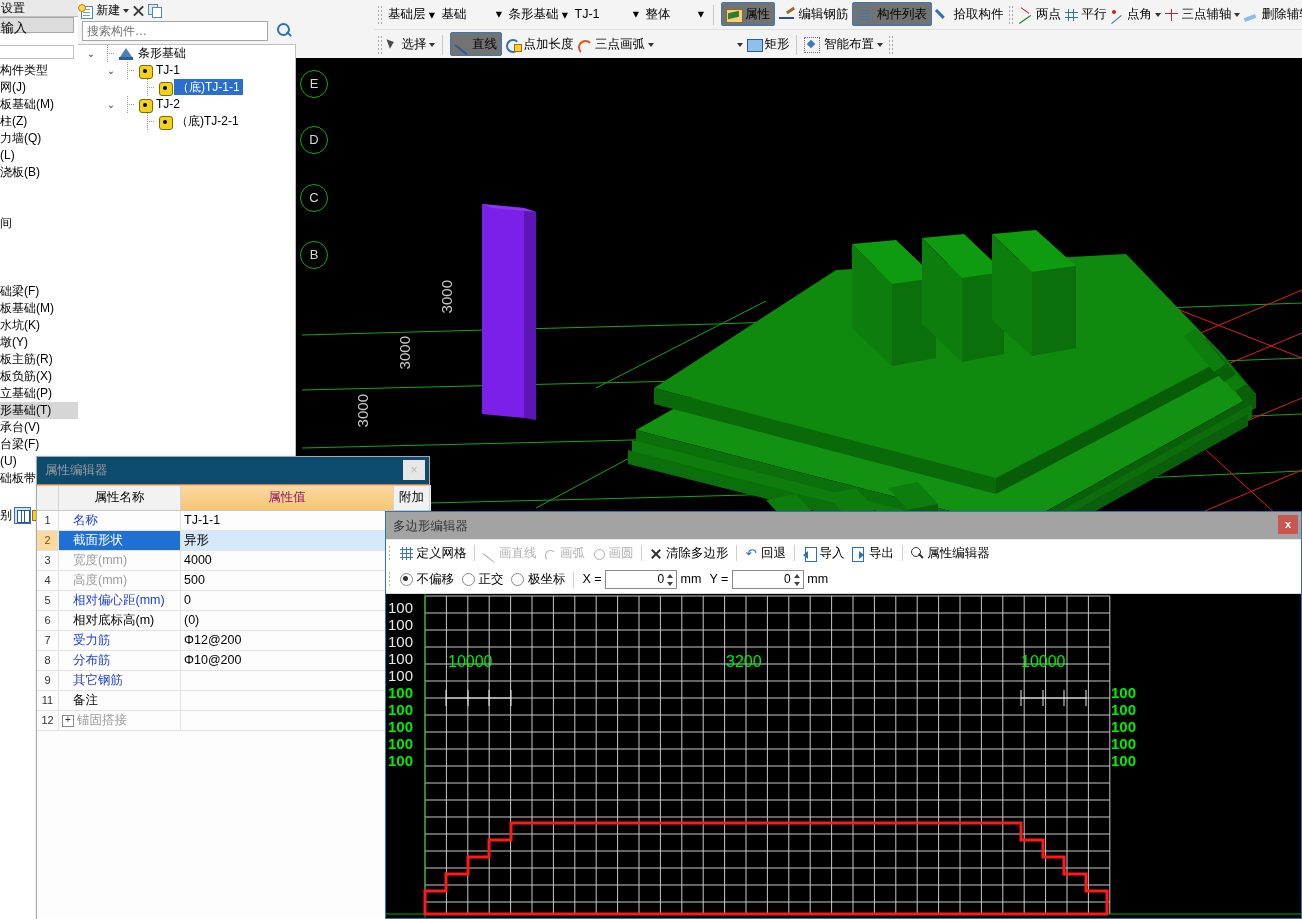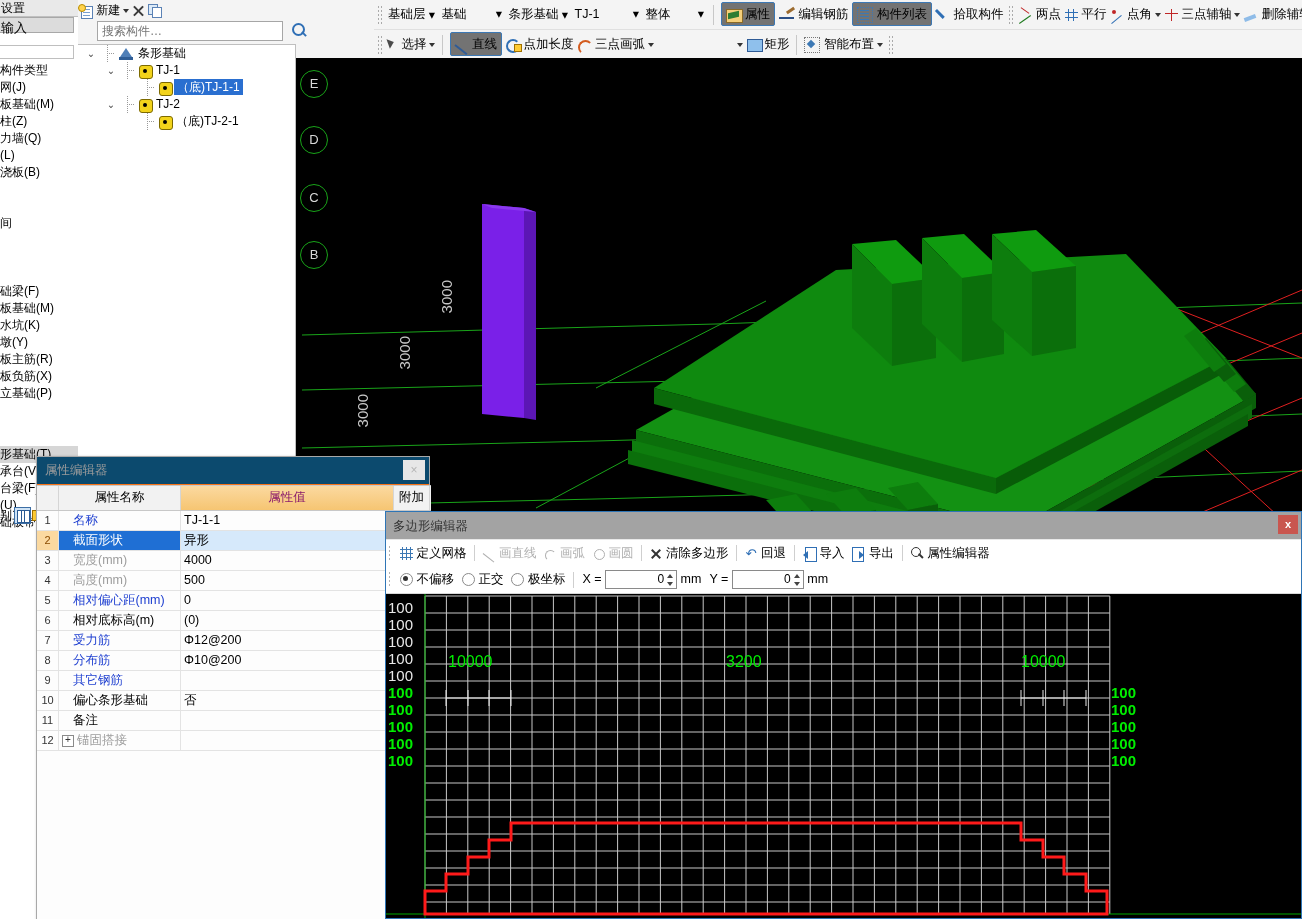--- a/index.html
+++ b/index.html
@@ -11,21 +11,21 @@
   }
   
   #left-panel{position:absolute;left:0;top:0;width:78px;height:919px;background:#ffffff;overflow:hidden;}
   .lp-tabrow{position:absolute;left:0;top:0;width:78px;height:16px;background:#e9e9e9;border-bottom:1px solid #c0c0c0;}
   .lp-tab{font-size:12px;line-height:16px;padding-left:1px;color:#000;white-space:nowrap;}
   .lp-tab2{position:absolute;left:0;top:17px;width:74px;height:16px;background:#dcdcdc;border:1px solid #a8a8a8;border-left:none;box-sizing:border-box;}
   .lp-tab2 span{font-size:13px;line-height:20px;padding-left:1px;white-space:nowrap;}
   .lp-box{position:absolute;left:0;top:45px;width:74px;height:14px;background:#fff;border:1px solid #bfbfbf;border-left:none;box-sizing:border-box;}
   .lp-list{position:absolute;left:0;top:62px;width:78px;}
   .lp-item{font-size:12px;line-height:17px;height:17px;white-space:nowrap;padding-left:0;color:#000;overflow:hidden;}
-  .lp-item.sel{background:#d6d6d6;margin-top:44px;}
+  .lp-item.sel{background:#d6d6d6;}
   .lp-gap{height:17px;}
   .lp-icons{position:absolute;left:0;top:505px;width:78px;height:22px;}
   .lp-ic-label{font-size:12px;line-height:20px;float:left;}
   .lp-ic-btn{float:left;width:17px;height:17px;margin:2px 1px 0 2px;border:1px solid #3c6ea5;background:#cfe3f5;box-sizing:border-box;position:relative;}
   .lp-ic-btn i{position:absolute;left:2px;top:2px;width:11px;height:11px;border:1px solid #2a5a93;background:#fff;display:block;}
   .lp-ic-btn i:after{content:"";position:absolute;left:3px;top:0;width:1px;height:11px;background:#2a5a93;}
   .lp-ic-btn i:before{content:"";position:absolute;left:6px;top:0;width:1px;height:11px;background:#2a5a93;}
   .lp-flag{float:left;width:7px;height:9px;background:#ffcc33;border:1px solid #a07000;margin-top:5px;}
 
   
@@ -38,21 +38,21 @@
   .ico-new .pg:after{content:"";position:absolute;left:1px;top:2px;width:7px;height:1px;background:#7aa0cf;box-shadow:0 3px 0 #7aa0cf,0 6px 0 #7aa0cf;}
   .ico-new .st{position:absolute;left:0;top:0;width:6px;height:6px;background:#ffd34d;border:1px solid #b88c00;border-radius:50%;}
   .ico-x{width:13px;height:13px;}
   .ico-x:before,.ico-x:after{content:"";position:absolute;left:0;top:6px;width:13px;height:2px;background:#3a3a3a;}
   .ico-x:before{transform:rotate(45deg);} .ico-x:after{transform:rotate(-45deg);}
   .ico-copy{width:14px;height:13px;}
   .ico-copy .a{position:absolute;left:0;top:0;width:8px;height:9px;border:1px solid #5b82b5;background:#dceaf7;}
   .ico-copy .b{position:absolute;left:4px;top:3px;width:8px;height:9px;border:1px solid #5b82b5;background:#fff;}
   .caret{display:inline-block;width:0;height:0;border-left:3px solid transparent;border-right:3px solid transparent;border-top:4px solid #333;vertical-align:middle;margin-left:3px;}
 
-  .searchrow{position:absolute;left:15px;top:20px;width:218px;height:24px;}
+  .searchrow{position:absolute;left:0;top:20px;width:218px;height:24px;}
   .search-input{position:absolute;left:4px;top:1px;width:186px;height:20px;box-sizing:border-box;
      border:1px solid #a6a6a6;background:#fff;font-size:12px;color:#9a9a9a;padding:0 4px;line-height:18px;
      font-family:"Liberation Sans",sans-serif;}
   .search-btn{position:absolute;left:196px;top:1px;width:20px;height:20px;}
   .mag{position:absolute;left:3px;top:2px;width:9px;height:9px;border:2px solid #2f6fb5;border-radius:50%;}
   .mag:after{content:"";position:absolute;left:7px;top:8px;width:6px;height:2px;background:#2f6fb5;transform:rotate(45deg);}
 
   
   #tree{position:absolute;left:78px;top:44px;width:218px;height:875px;background:#fff;border:1px solid #bfbfbf;border-left:none;border-bottom:none;box-sizing:border-box;overflow:hidden;}
   .tnode{height:17px;line-height:17px;font-size:12px;white-space:nowrap;position:relative;}
@@ -544,26 +544,20 @@
     <div class="pe-row">
       <div class="c-idx">8</div>
       <div class="c-name nm-blue">分布筋</div>
       <div class="c-val">Φ10@200</div>
       <div class="c-att"></div>
     </div>
     <div class="pe-row">
       <div class="c-idx">9</div>
       <div class="c-name nm-blue">其它钢筋</div>
       <div class="c-val"></div>
-      <div class="c-att"></div>
-    </div>
-    <div class="pe-row">
-      <div class="c-idx">10</div>
-      <div class="c-name">偏心条形基础</div>
-      <div class="c-val">否</div>
       <div class="c-att"></div>
     </div>
     <div class="pe-row">
       <div class="c-idx">11</div>
       <div class="c-name">备注</div>
       <div class="c-val"></div>
       <div class="c-att"></div>
     </div>
     <div class="pe-row">
       <div class="c-idx">12</div>

